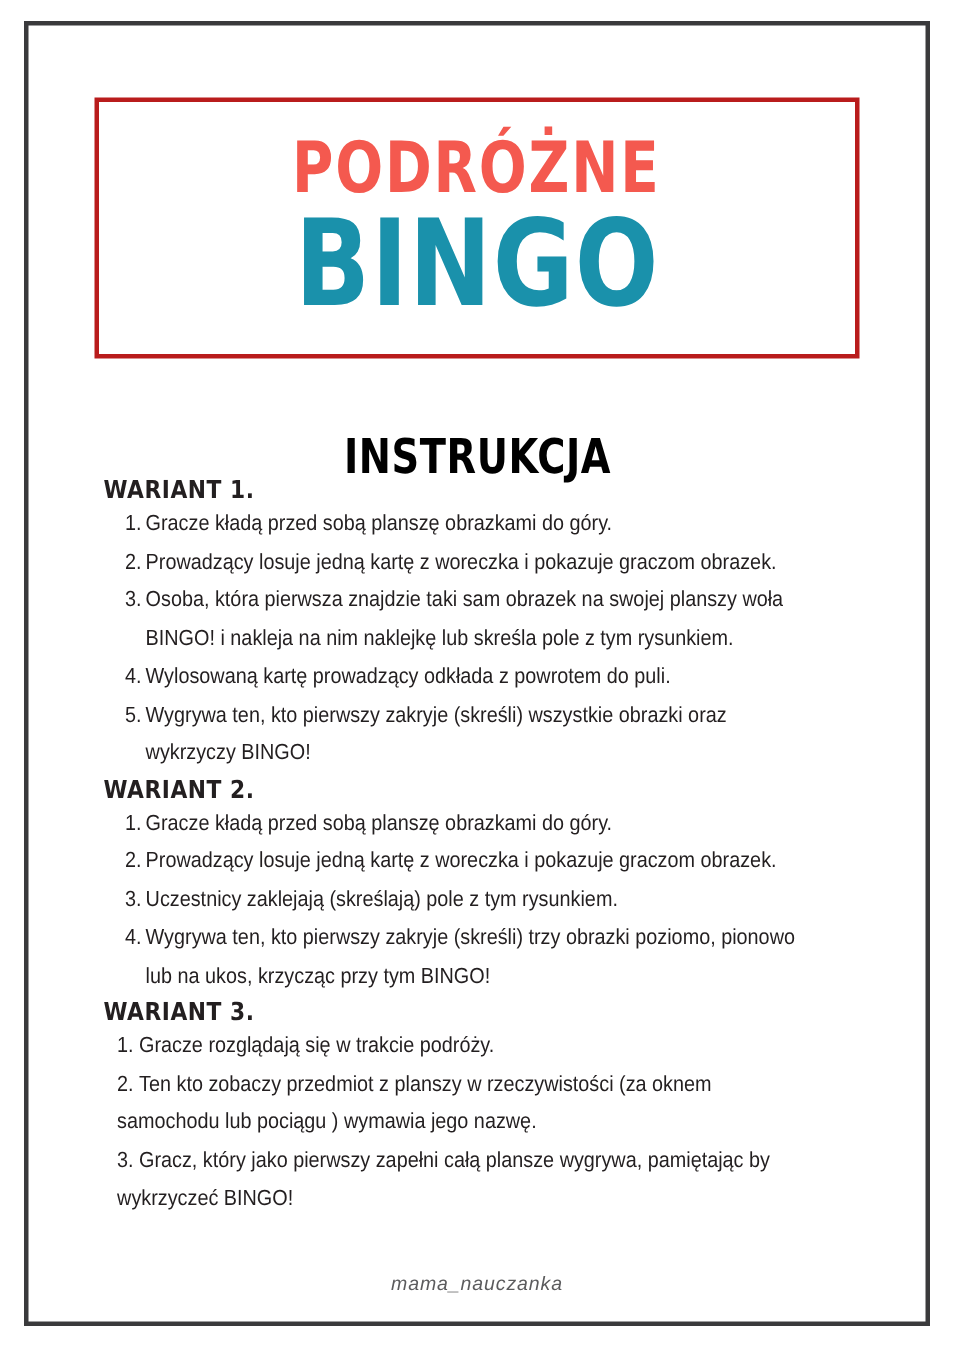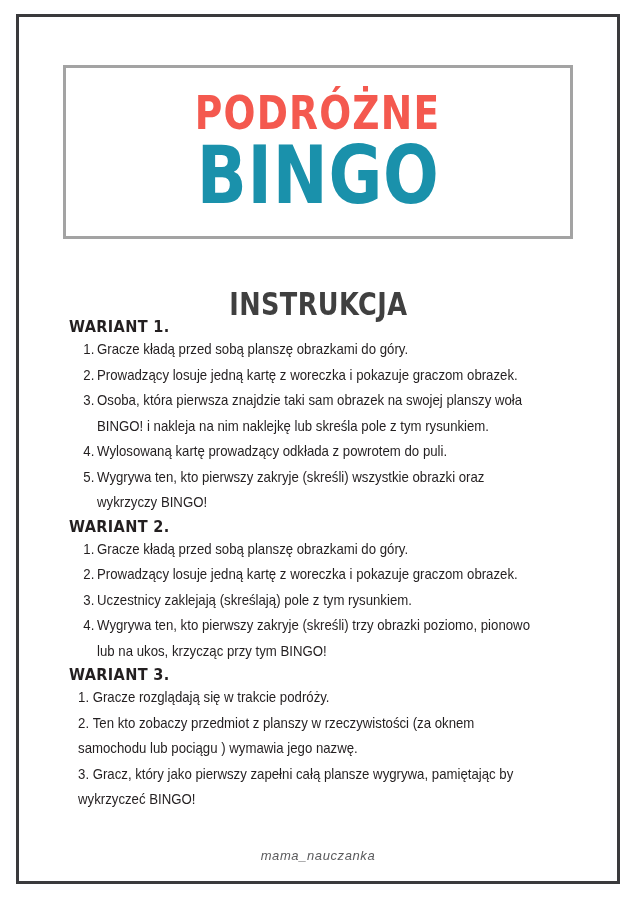--- a/index.html
+++ b/index.html
@@ -34,21 +34,21 @@
   }
 
   
   .title-box {
     position: absolute;
     left: 44px;
     top: 48px;
     width: 510px;
     height: 174px;
     box-sizing: border-box;
-    border: 3px solid #a3a3a3;
+    border: 3px solid #b91c1c;
     background: #ffffff;
     display: flex;
     flex-direction: column;
     align-items: center;
     justify-content: center;
   }
   .title-top {
     font-family: "DejaVu Sans", sans-serif;
     font-weight: bold;
     font-size: 47px;
@@ -77,21 +77,21 @@
   .instrukcja {
     position: absolute;
     top: 268px;
     left: 0;
     width: 100%;
     text-align: center;
     font-family: "DejaVu Sans", sans-serif;
     font-weight: bold;
     font-size: 32px;
     letter-spacing: 0.5px;
-    color: #404040;
+    color: #000000;
   }
   .instrukcja span {
     display: inline-block;
     transform: scaleX(0.80);
     transform-origin: center;
   }
 
   
   .body {
     position: absolute;

